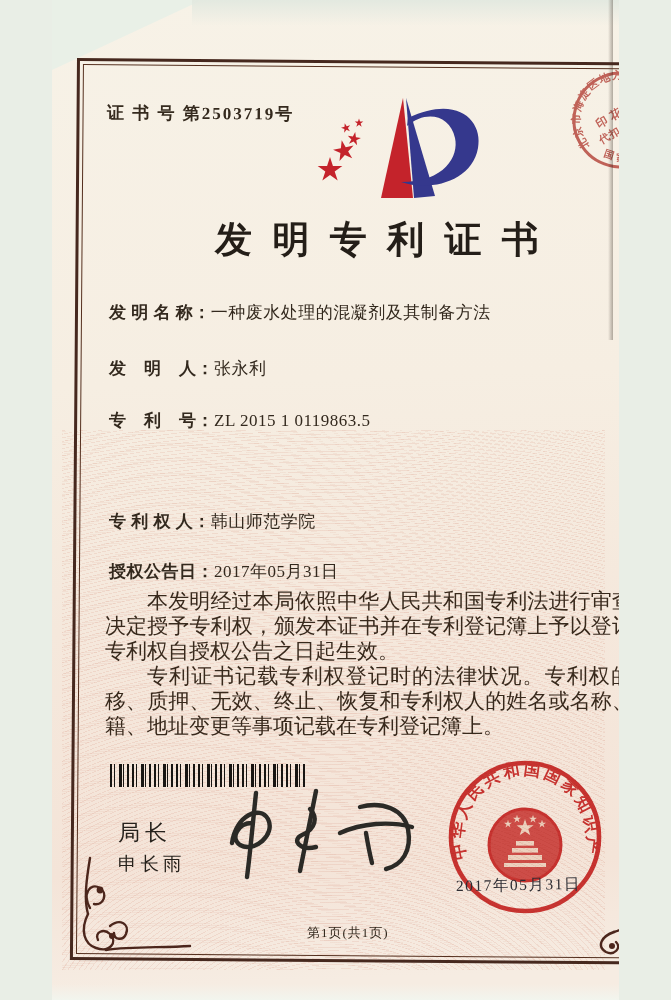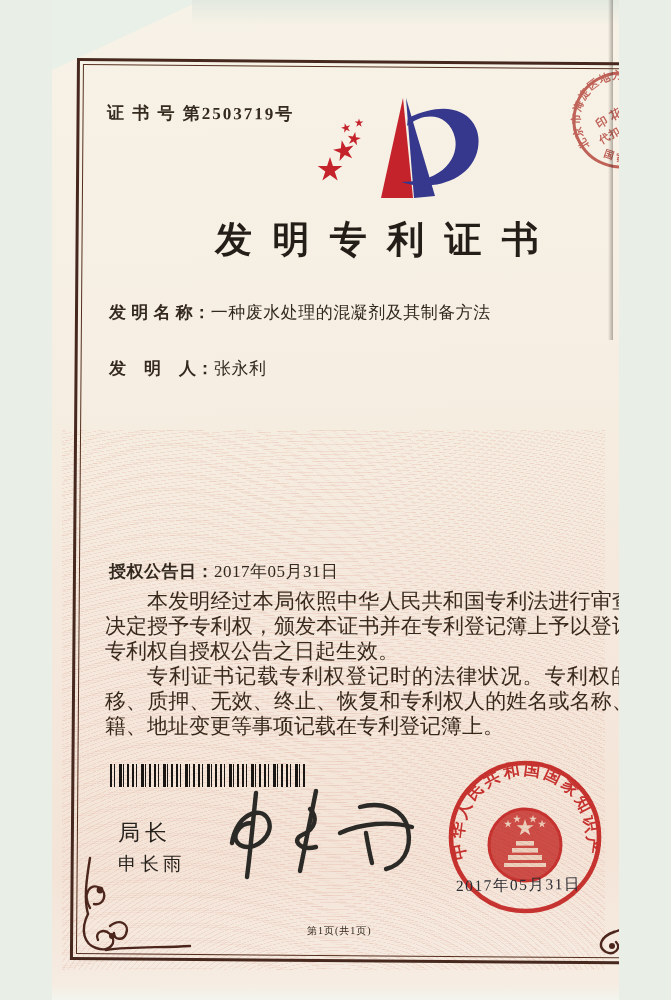--- a/index.html
+++ b/index.html
@@ -53,21 +53,21 @@
   .signer-name{position:absolute;left:66px;top:851px;font-size:18.5px;letter-spacing:4px;color:#27221c;}
   .signature{position:absolute;left:142px;top:783px;}
   
   .seal{position:absolute;left:392px;top:756px;mix-blend-mode:multiply;opacity:.93;}
   .seal-date{position:absolute;left:404px;top:875px;font-size:15.5px;letter-spacing:1.5px;
     color:#2e2d33;transform:rotate(-1deg);z-index:5;}
   
   .tax-stamp{position:absolute;left:513px;top:64px;transform:rotate(-30deg);opacity:.8;
     mix-blend-mode:multiply;}
   
-  .footer-page{position:absolute;left:255px;top:924px;font-size:10px;letter-spacing:1px;color:#33291e;}
+  .footer-page{position:absolute;left:255px;top:924px;font-size:13px;letter-spacing:1px;color:#33291e;}
 </style>
 </head>
 <body>
 
 <div id="paper">
 
   <div class="backdrop-tl"></div>
   <div class="backdrop-top"></div>
   <div class="edge-right"></div>
   <div class="texture"></div>
@@ -114,20 +114,22 @@
     <use href="#st" transform="translate(37,57) scale(11) rotate(-12)" fill="#c4232b"></use>
     <use href="#st" transform="translate(47,45) scale(7) rotate(10)" fill="#c4232b"></use>
     <use href="#st" transform="translate(39,34) scale(5) rotate(-15)" fill="#c4232b"></use>
     <use href="#st" transform="translate(52,29) scale(4.5)" fill="#c4232b"></use>
   </svg>
 
   <div class="title">发明专利证书</div>
 
   <div class="field f0"><span class="lab">发 明 名 称：</span><span>一种废水处理的混凝剂及其制备方法</span></div>
   <div class="field f1"><span class="lab">发　明　人：</span><span>张永利</span></div>
+  <div class="field f2"><span class="lab">专　利　号：</span><span>ZL 2015 1 0119863.5</span></div>
+  <div class="field f4"><span class="lab">专 利 权 人：</span><span>韩山师范学院</span></div>
   <div class="field f5"><span class="lab">授权公告日：</span><span>2017年05月31日</span></div>
 
   <div class="paras">
     <p>本发明经过本局依照中华人民共和国专利法进行审查，决定授予专利权，颁发本证书并在专利登记簿上予以登记。专利权自授权公告之日起生效。</p>
     <p>专利证书记载专利权登记时的法律状况。专利权的转移、质押、无效、终止、恢复和专利权人的姓名或名称、国籍、地址变更等事项记载在专利登记簿上。</p>
   </div>
 
   <div class="barcode"></div>
 
   <div class="signer-title">局长</div>

